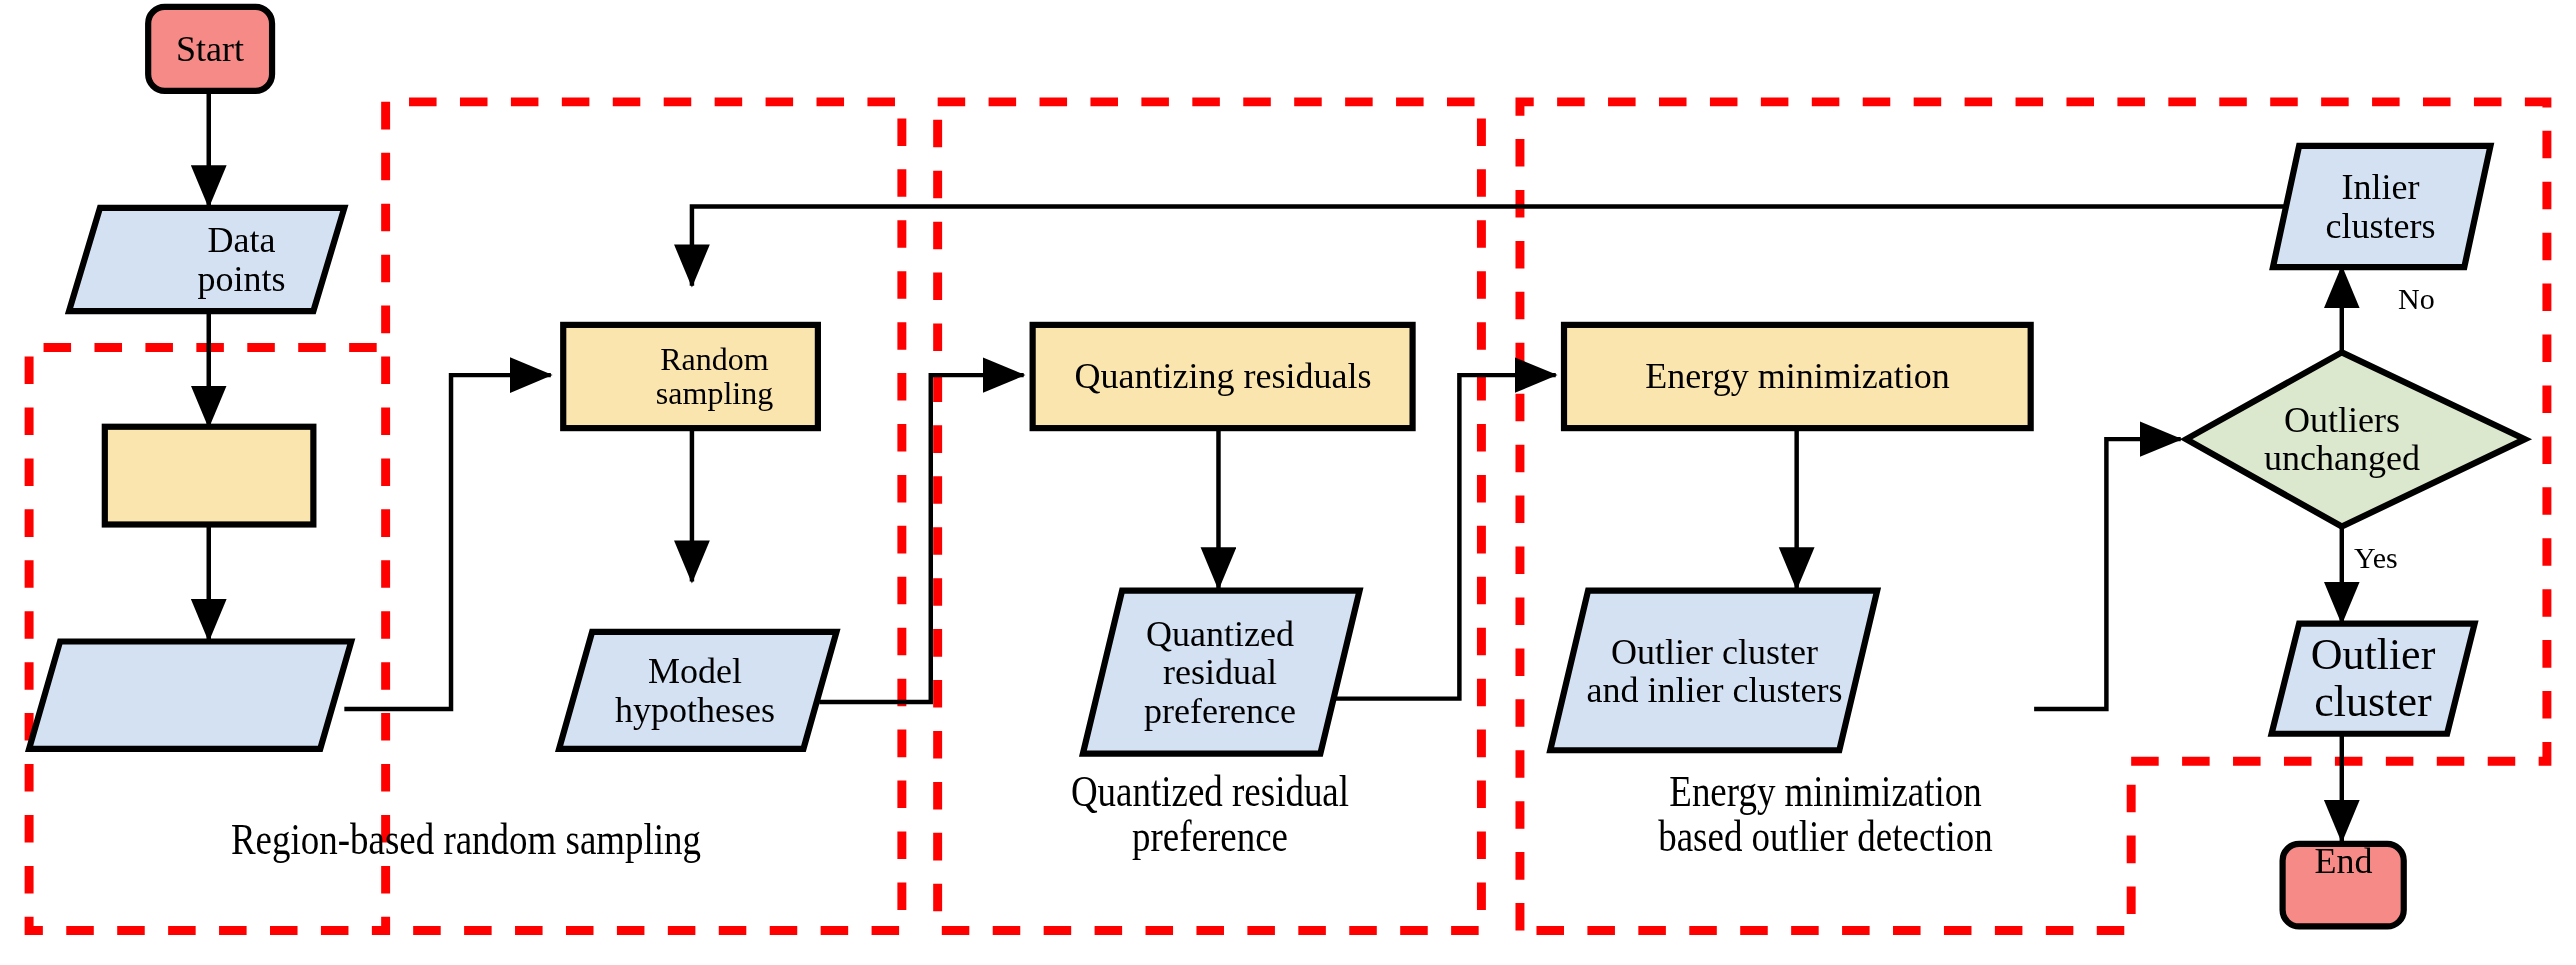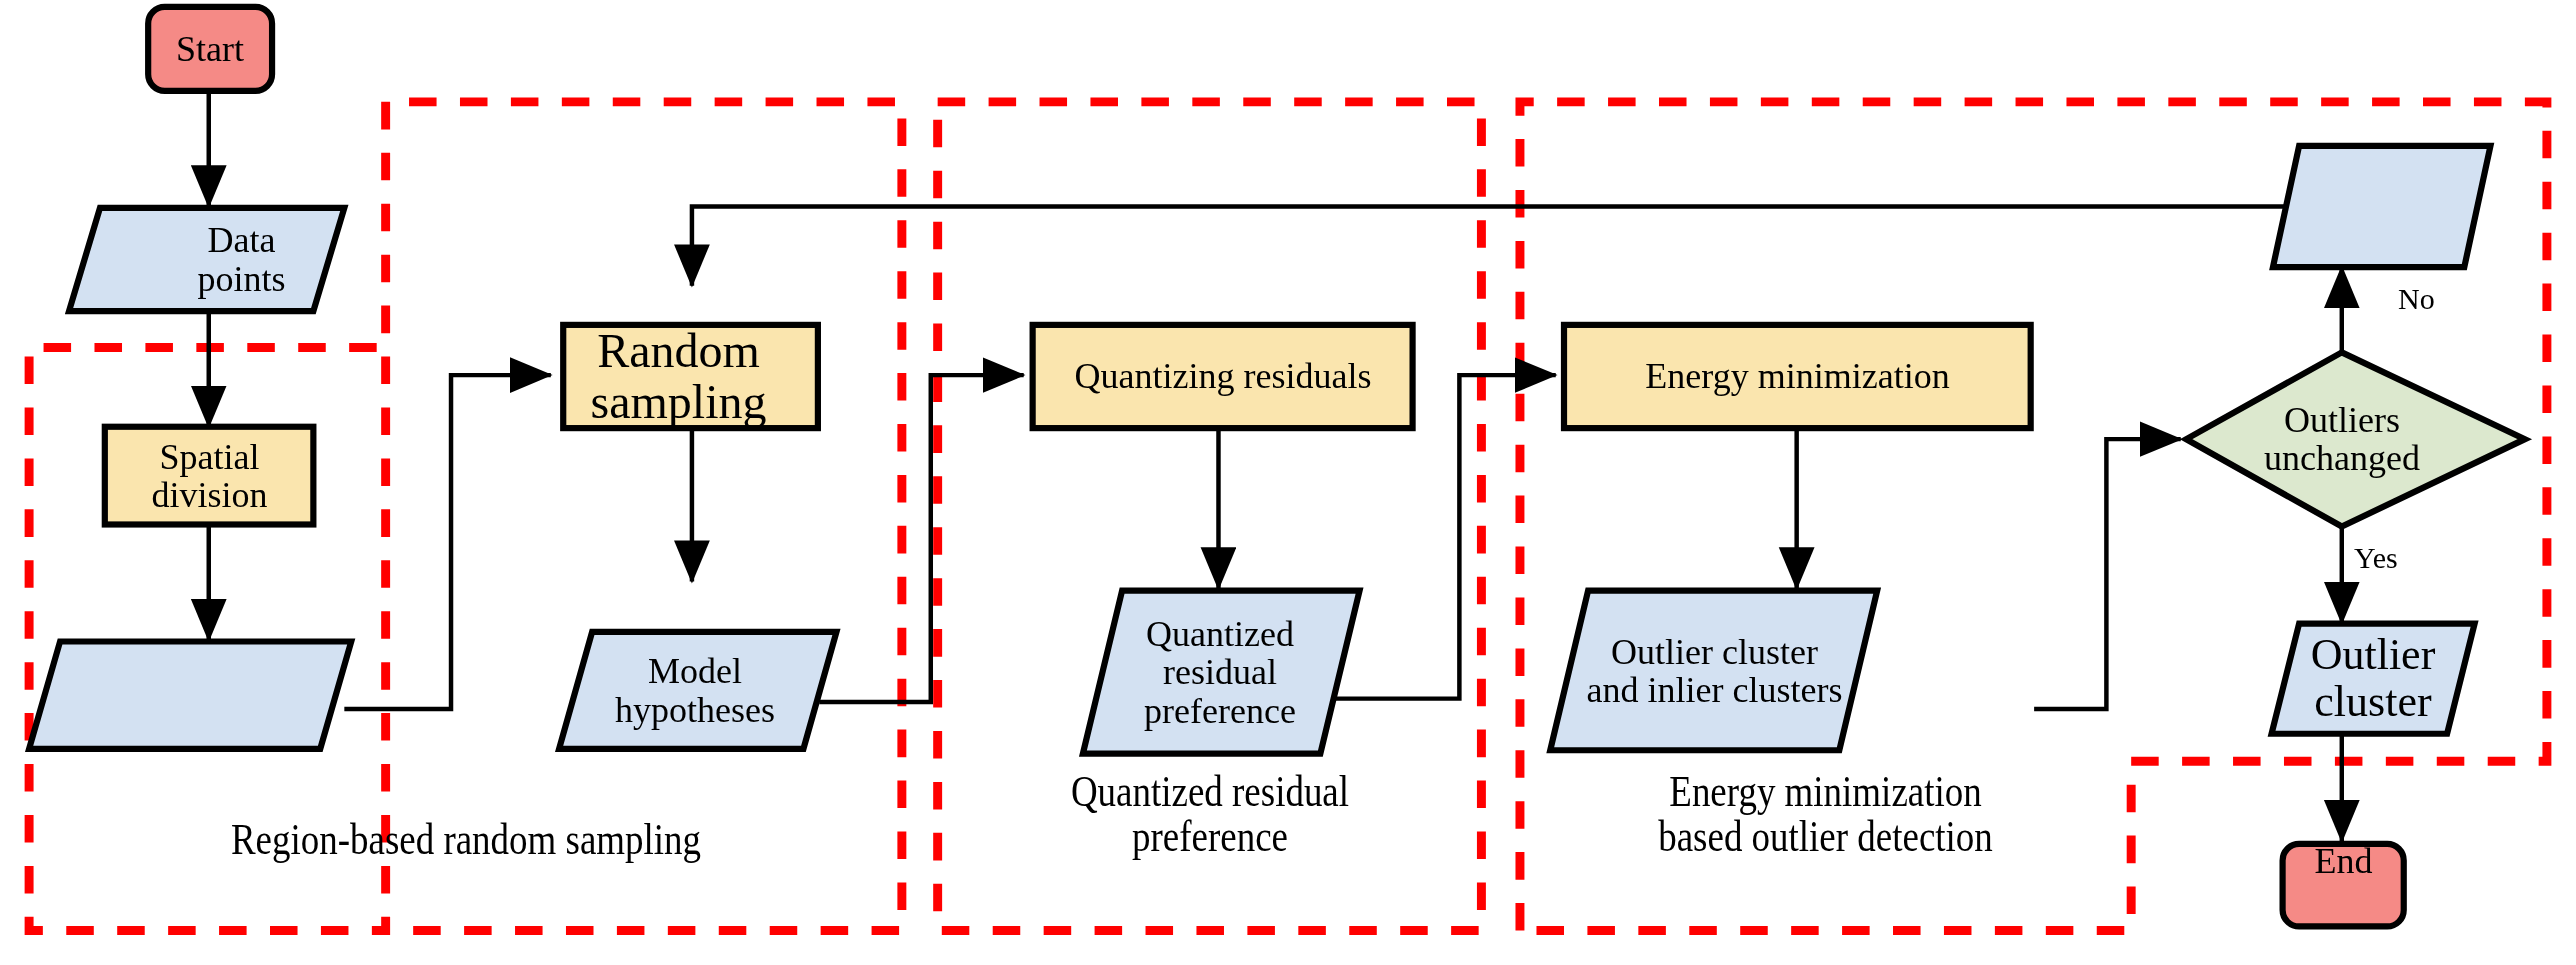--- a/index.html
+++ b/index.html
@@ -123,44 +123,44 @@
     <polygon points="3340,906 3595,906 3555,1066 3300,1066" fill="#D3E1F2" stroke="#000" stroke-width="9"></polygon>
 
     <rect x="3316" y="1226" width="176" height="120" rx="24" ry="24" fill="#F58A86" stroke="#000" stroke-width="9"></rect>
   </svg>
 
   <div class="node-label" style="left:148px;top:6.9px;width:124px;height:84px;font-size:36px;">Start</div>
 
   <div class="node-label" style="left:105px;top:208px;width:273px;height:103px;font-size:36px;">Data
 points</div>
 
-  <div class="node-label" style="left:105px;top:427px;width:209px;height:98px;font-size:36px;">Spatial
-division</div>
 
 
-  <div class="node-label" style="left:551px;top:325px;width:255px;height:103px;font-size:48px;">Random
+  <div class="node-label" style="left:587px;top:325px;width:255px;height:103px;font-size:32px;">Random
 sampling</div>
 
   <div class="node-label" style="left:1033px;top:325px;width:380px;height:103px;font-size:36px;">Quantizing residuals</div>
 
   <div class="node-label" style="left:564px;top:632px;width:262px;height:117px;font-size:36px;">Model
 hypotheses</div>
 
   <div class="node-label" style="left:1086px;top:591px;width:268px;height:163px;font-size:36px;">Quantized
 residual
 preference</div>
 
   <div class="node-label" style="left:1564px;top:325px;width:467px;height:103px;font-size:36px;">Energy minimization</div>
 
   <div class="node-label" style="left:1554px;top:591px;width:321px;height:160px;font-size:36px;">Outlier cluster
 and inlier clusters</div>
 
   <div class="node-label" style="left:2211px;top:352px;width:262px;height:174px;font-size:36px;">Outliers
 unchanged</div>
 
+  <div class="node-label" style="left:2277px;top:146px;width:207px;height:121px;font-size:36px;">Inlier
+clusters</div>
 
   <div class="node-label" style="left:2273px;top:624px;width:200px;height:110px;font-size:44px;">Outlier
 cluster</div>
 
   <div class="node-label" style="left:2283px;top:820px;width:121px;height:83px;font-size:36px;">End</div>
 
   <div class="edge-label" style="left:2354px;top:282px;margin-left:44px;">No</div>
 
   <div class="edge-label" style="left:2354px;top:541px;">Yes</div>
 

